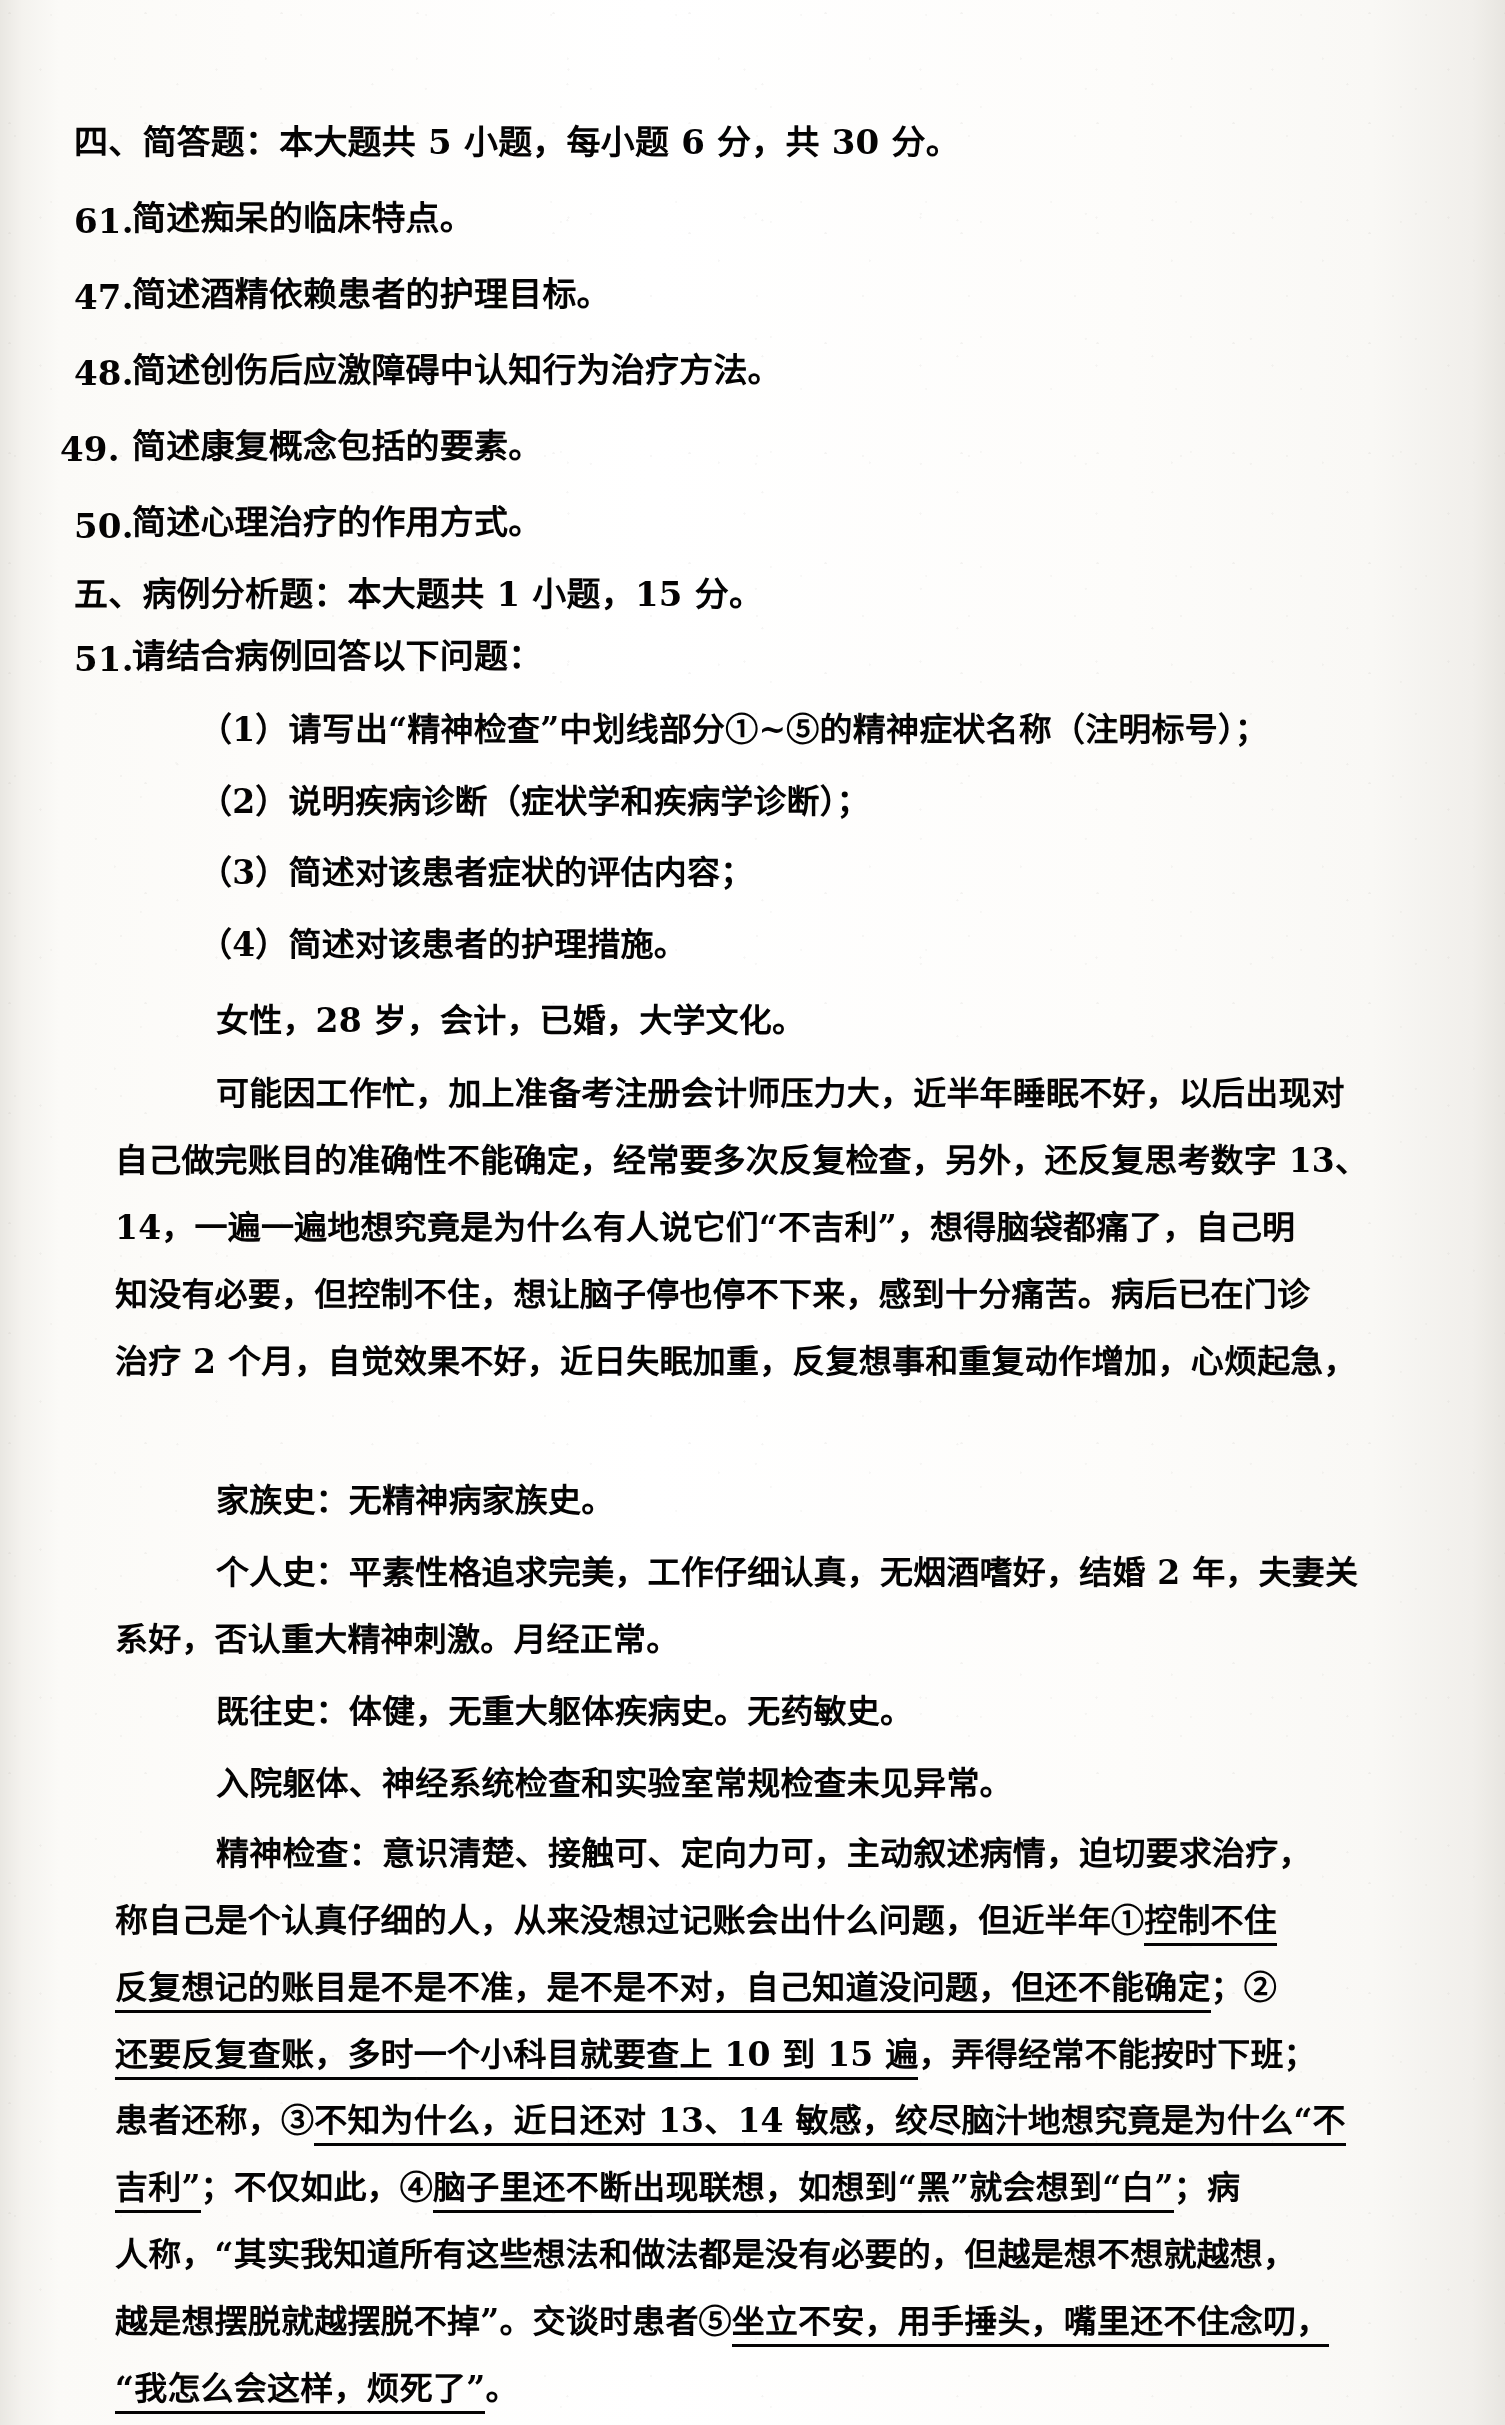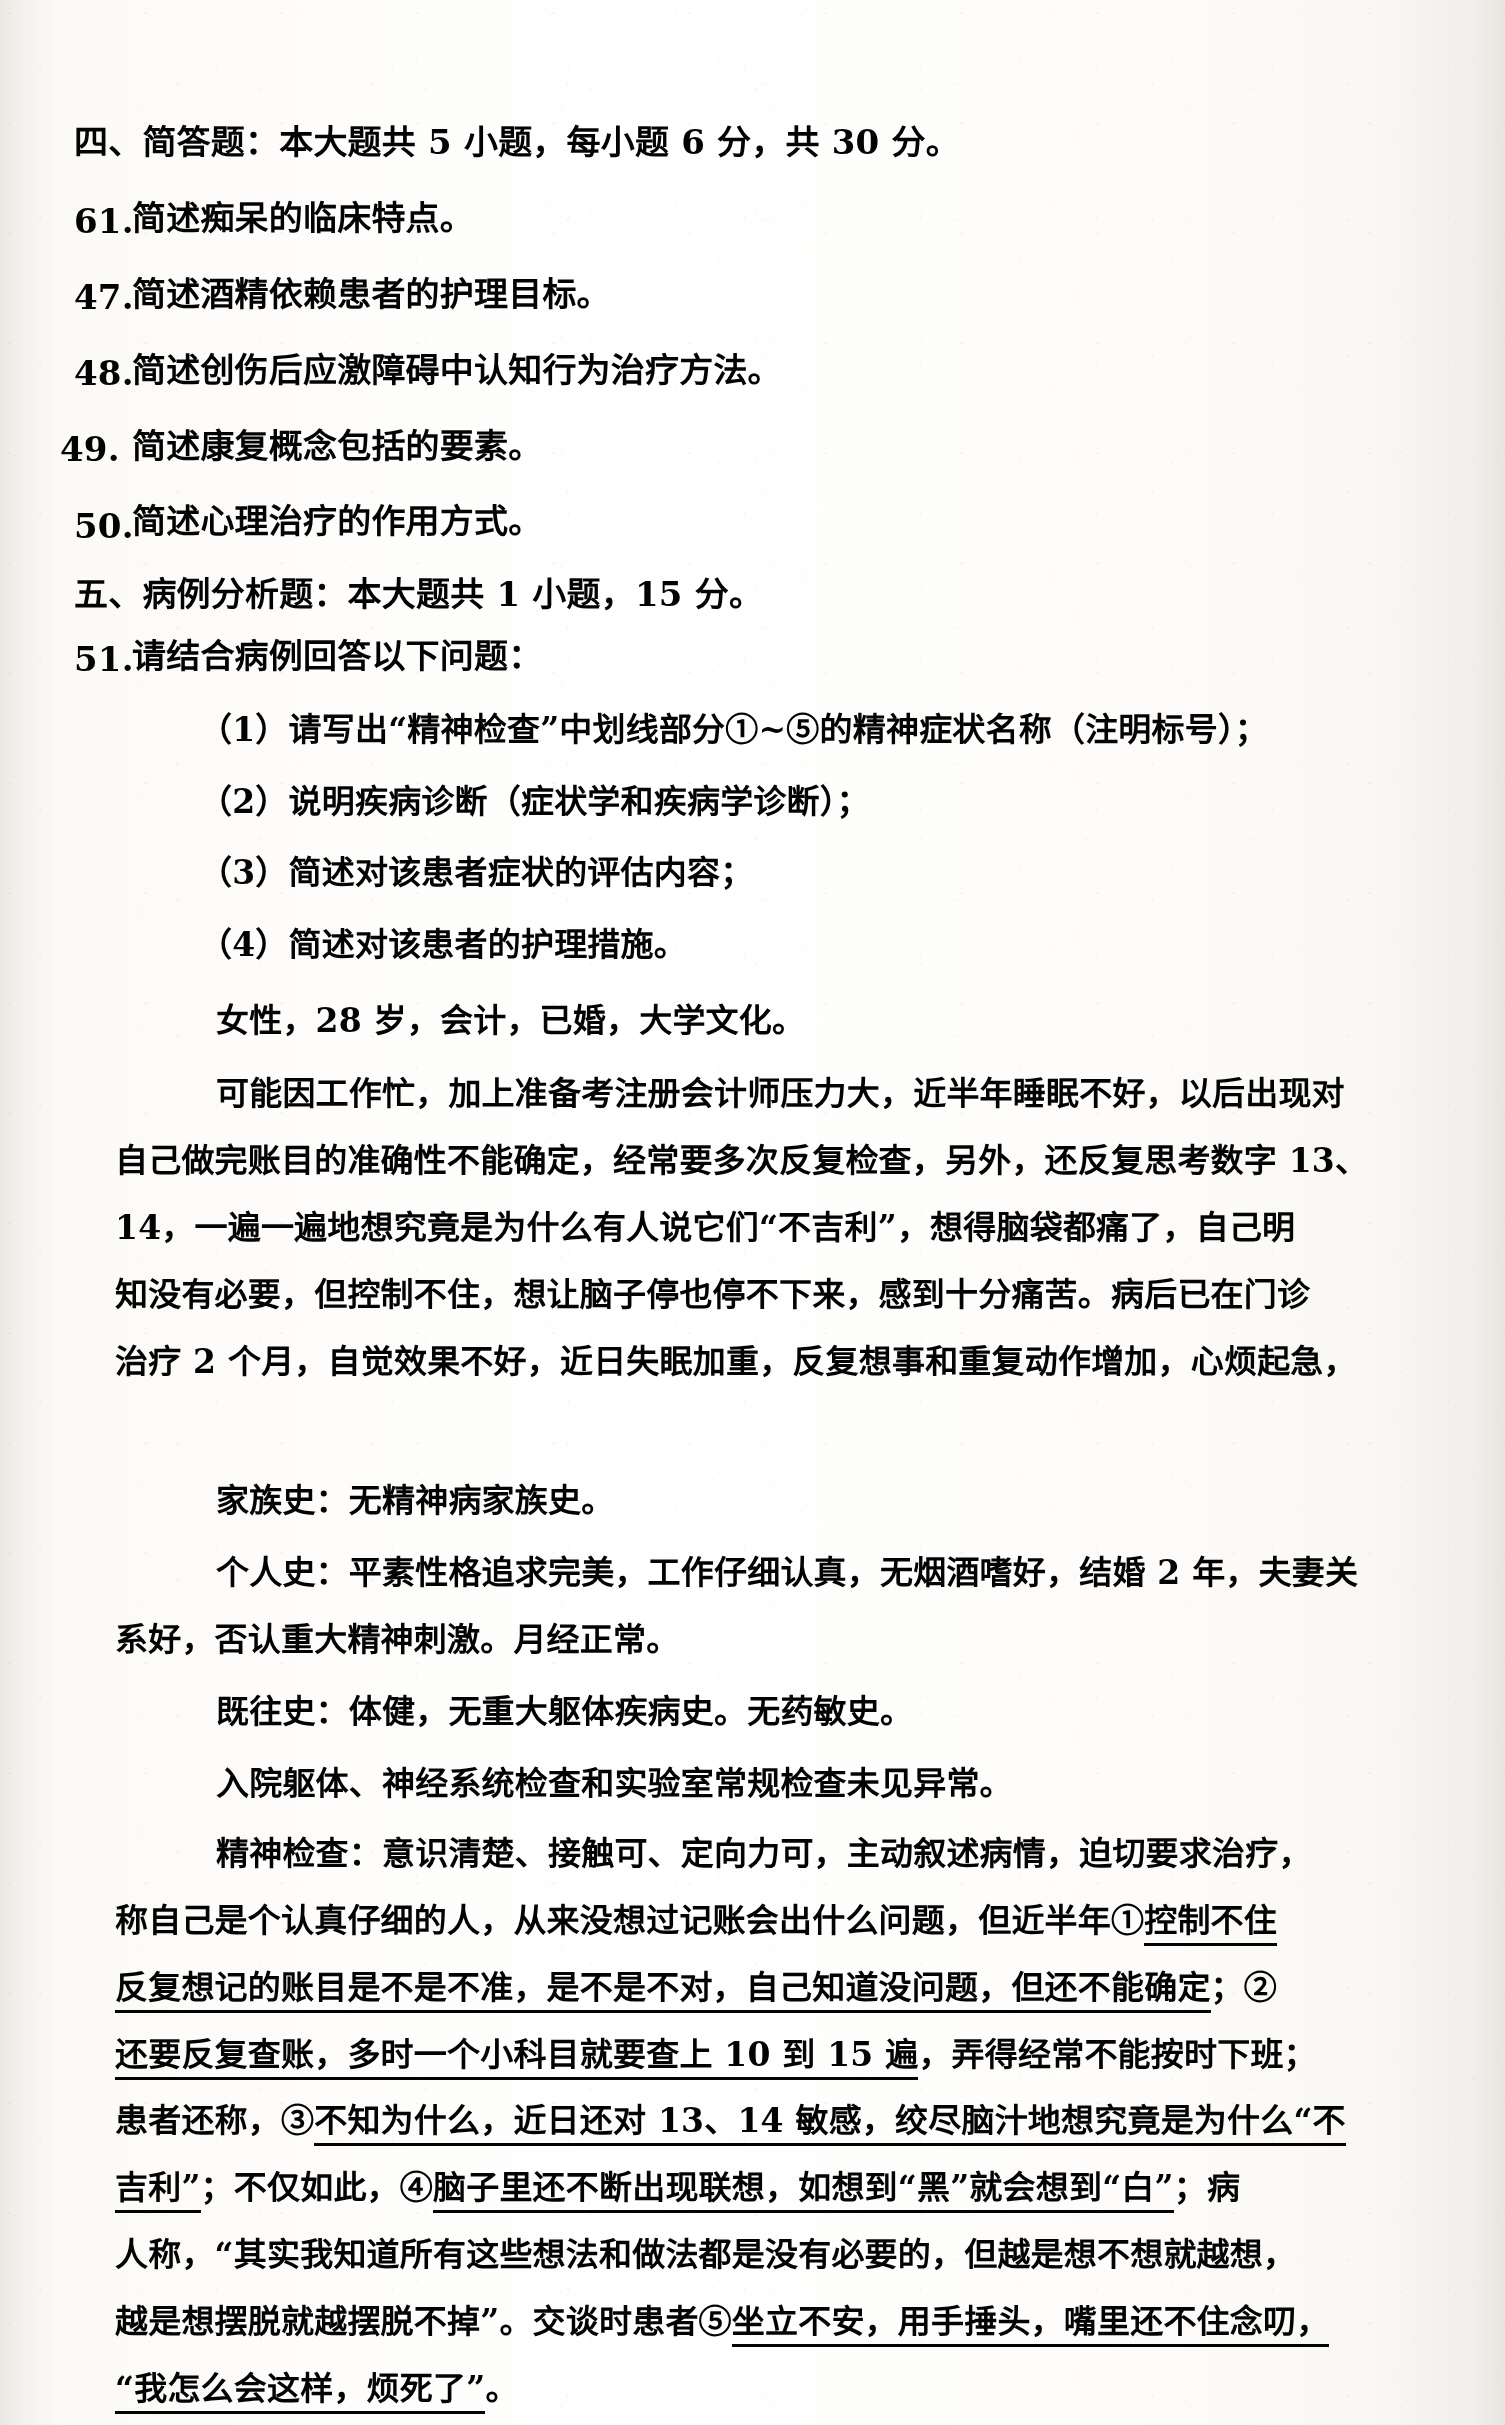--- a/index.html
+++ b/index.html
@@ -106,21 +106,21 @@
     <div class="blk q-num" style="left:74px; top:280px;">47.</div>
     <div class="blk q-text" style="left:132px; top:277px;">简述酒精依赖患者的护理目标。</div>
 
     <div class="blk q-num" style="left:74px; top:356px;">48.</div>
     <div class="blk q-text" style="left:132px; top:353px;">简述创伤后应激障碍中认知行为治疗方法。</div>
 
     <div class="blk q-num" style="left:60px; top:432px;">49.</div>
     <div class="blk q-text" style="left:132px; top:429px;">简述康复概念包括的要素。</div>
 
     <div class="blk q-num" style="left:74px; top:509px;">50.</div>
-    <div class="blk q-text" style="left:132px; top:505px;font-family:Liberation Serif, serif;">简述心理治疗的作用方式。</div>
+    <div class="blk q-text" style="left:132px; top:505px;">简述心理治疗的作用方式。</div>
 
     <div class="blk sec-head" style="left:74px; top:577px;">五、病例分析题：本大题共 1 小题，15 分。</div>
 
     <div class="blk q-num" style="left:74px; top:642px;">51.</div>
     <div class="blk q-text" style="left:132px; top:639px;">请结合病例回答以下问题：</div>
 
     <div class="blk sub-item" style="left:199px; top:713px;">（1）请写出“精神检查”中划线部分①~⑤的精神症状名称（注明标号）；</div>
     <div class="blk sub-item" style="left:199px; top:785px;">（2）说明疾病诊断（症状学和疾病学诊断）；</div>
     <div class="blk sub-item" style="left:199px; top:856px;">（3）简述对该患者症状的评估内容；</div>
     <div class="blk sub-item" style="left:199px; top:928px;">（4）简述对该患者的护理措施。</div>

